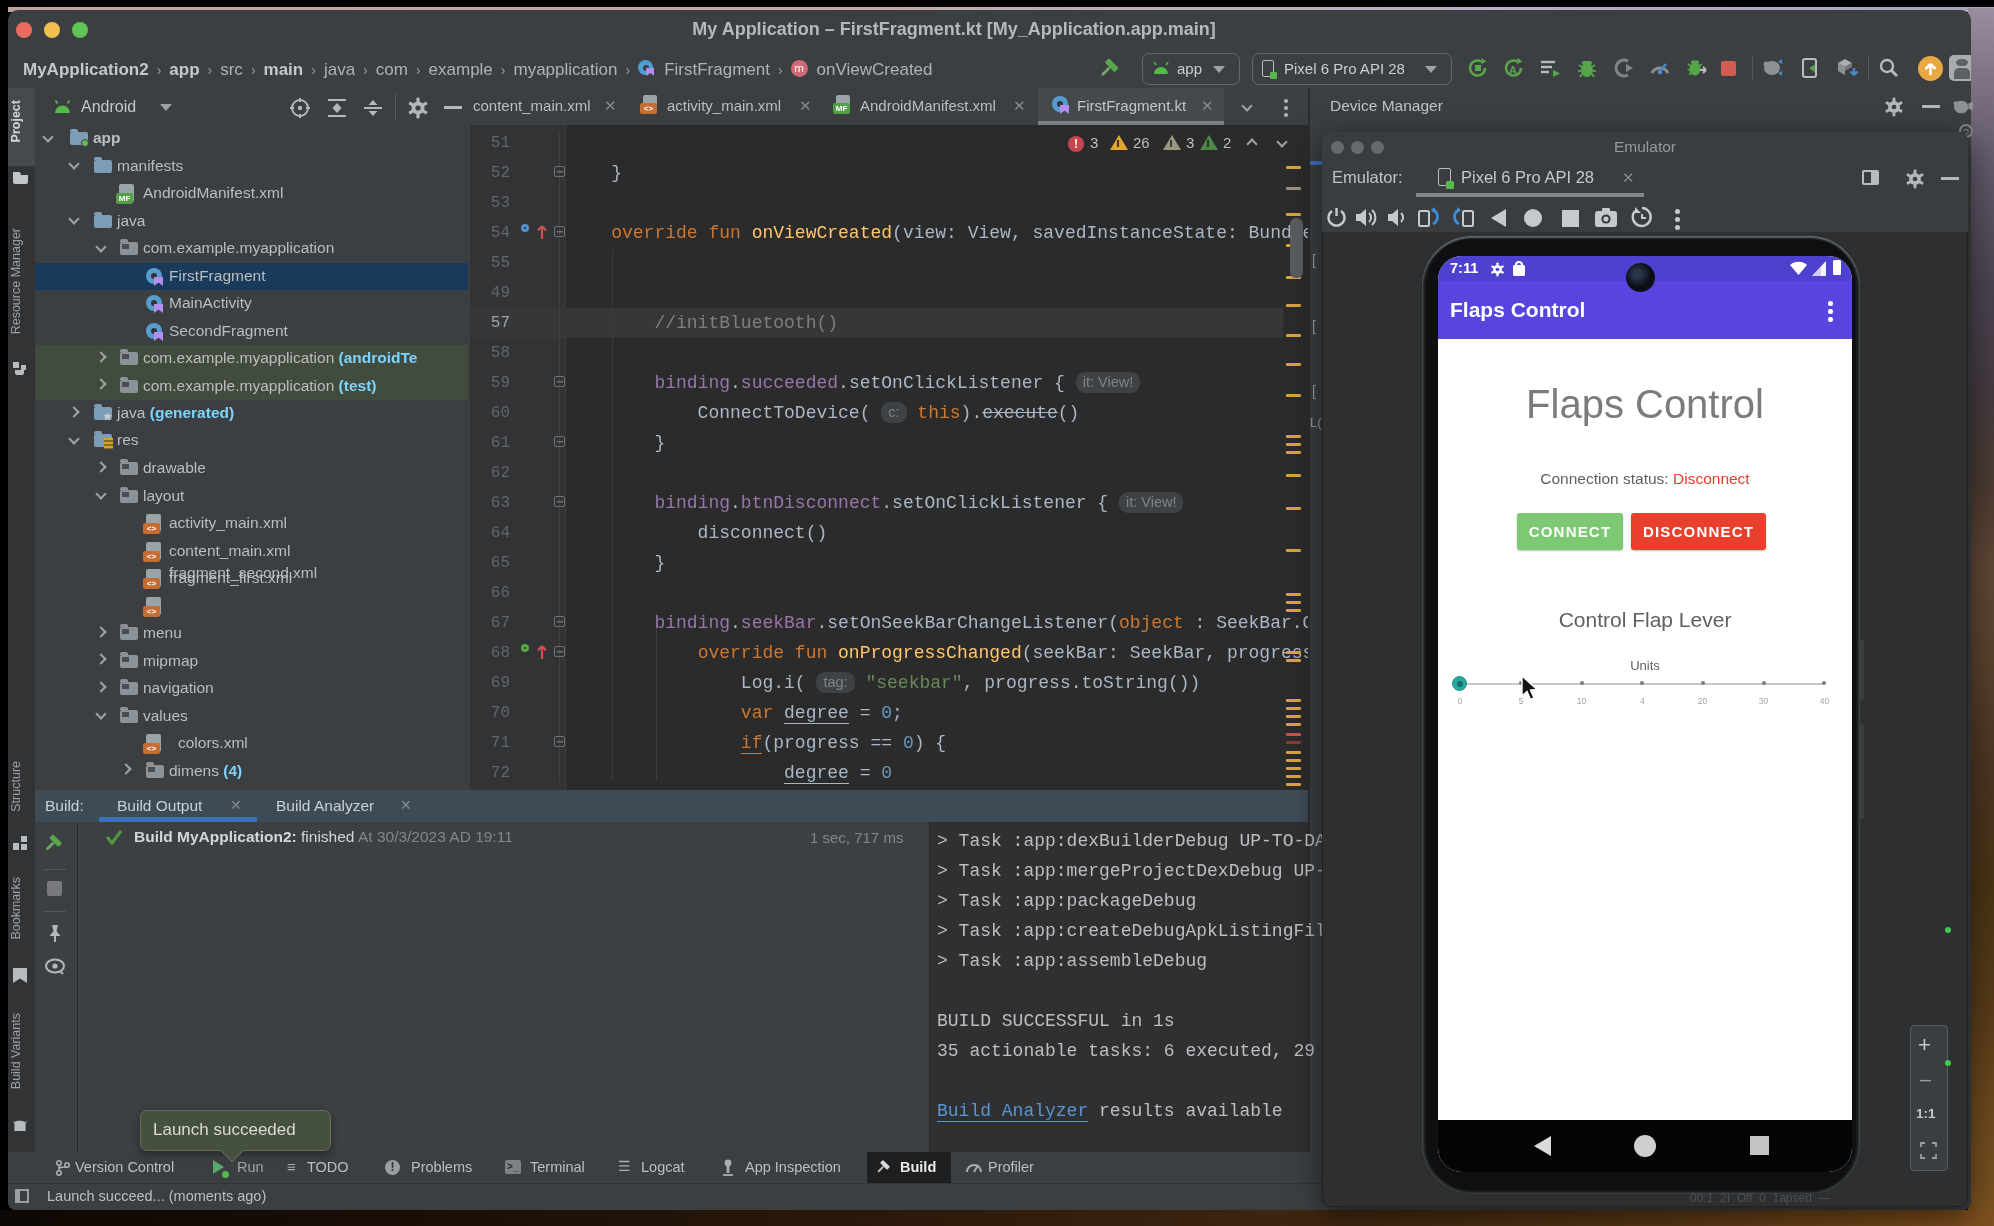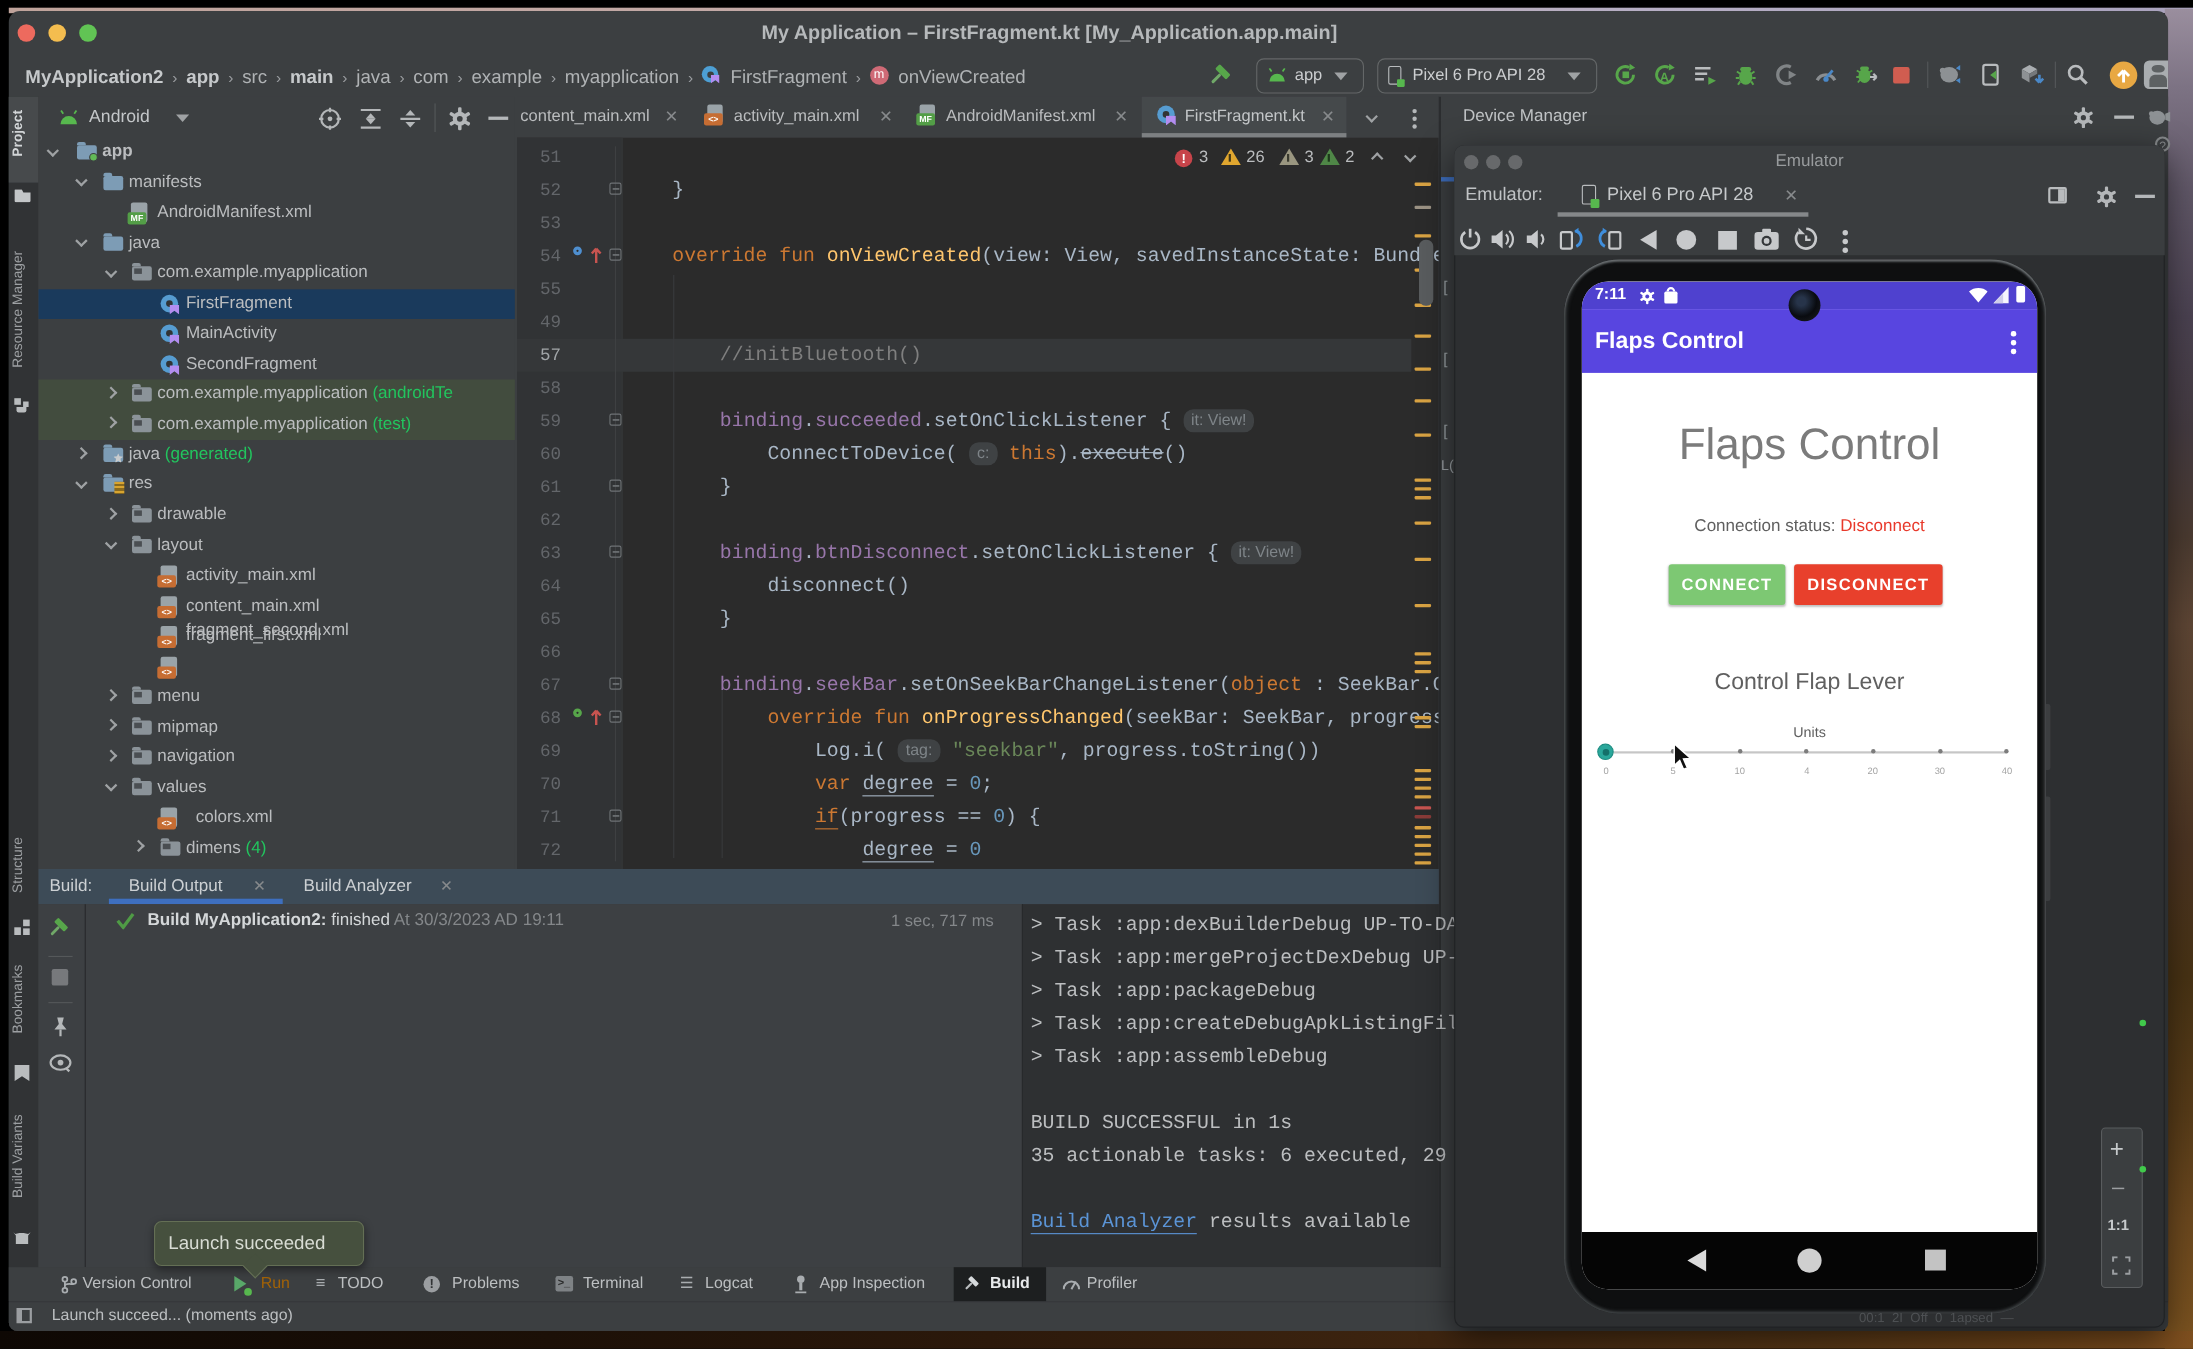--- a/index.html
+++ b/index.html
@@ -3,21 +3,21 @@
 <meta charset="utf-8">
 <style>
 html,body{margin:0;padding:0;background:#000;width:1994px;height:1226px;overflow:hidden;}
 *{box-sizing:border-box;}
 .a{position:absolute;}
 body{font-family:"Liberation Sans",sans-serif;-webkit-font-smoothing:antialiased;}
 .mono{font-family:"Liberation Mono",monospace;}
 .chev{color:#9a9da0;font-size:14px;padding:0 8px;}
 .tl{border-radius:50%;width:16px;height:16px;}
 .txt{color:#bbbdbf;font-size:15.5px;white-space:nowrap;}
-.gray{color:#22c55e;}
+.gray{color:#7dd3fc;font-weight:bold;}
 .folder{width:18px;height:13px;background:#87a7c0;border-radius:2px;position:absolute;}
 .folder:before{content:"";position:absolute;top:-3px;left:0;width:8px;height:3px;background:inherit;border-radius:2px 2px 0 0;}
 .pkg{width:18px;height:13px;background:#8b9399;border-radius:2px;position:absolute;}
 .pkg:before{content:"";position:absolute;top:-3px;left:0;width:8px;height:3px;background:inherit;border-radius:2px 2px 0 0;}
 .pkg:after{content:"";position:absolute;top:2px;left:2px;width:7px;height:5px;background:#4a4e52;}
 .doc{width:15px;height:18px;background:#9aa3a8;border-radius:2px;position:absolute;}
 .badge{position:absolute;left:-3px;top:9px;width:17px;height:11px;border-radius:2px;color:#fff;font-size:8px;font-weight:bold;text-align:center;line-height:11px;}
 .kticon{position:absolute;width:18px;height:18px;}
 .kticon .c1{position:absolute;left:0;top:0;width:16px;height:16px;border-radius:50%;background:#569cd1;}
 .kticon .c2{position:absolute;left:5px;top:5px;width:6px;height:6px;border-radius:50%;background:#313335;}
@@ -574,21 +574,21 @@
 <div class="a" style="left:8px;top:1152px;width:1963px;height:31px;background:#3c3f41;"></div>
 <svg class="a" style="left:55px;top:1159px;" width="16" height="18" viewBox="0 0 16 18">
       <circle cx="4" cy="4" r="2.2" fill="none" stroke="#a9adb0" stroke-width="1.6"></circle>
       <circle cx="4" cy="14" r="2.2" fill="none" stroke="#a9adb0" stroke-width="1.6"></circle>
       <circle cx="12" cy="6" r="2.2" fill="none" stroke="#a9adb0" stroke-width="1.6"></circle>
       <path d="M4 6 v6 M4 10 c0-3 8-1 8-2" fill="none" stroke="#a9adb0" stroke-width="1.6"></path>
     </svg>
 <div class="a" style="left:75px;top:1159px;color:#bcbfc1;font-size:14.5px;">Version Control</div>
 <div class="a" style="left:213px;top:1160px;width:0;height:0;border-top:7px solid transparent;border-bottom:7px solid transparent;border-left:11px solid #59a869;"></div>
 <div class="a" style="left:222px;top:1171px;width:7px;height:7px;border-radius:50%;background:#57b84e;"></div>
-<div class="a" style="left:237px;top:1159px;color:#a16207;font-size:14.5px;">Run</div>
+<div class="a" style="left:237px;top:1159px;color:#a3a3a3;font-size:14.5px;">Run</div>
 <div class="a" style="left:287px;top:1158px;color:#a9adb0;font-size:15px;">≡</div>
 <div class="a" style="left:307px;top:1159px;color:#bcbfc1;font-size:14.5px;">TODO</div>
 <div class="a" style="left:385px;top:1160px;width:15px;height:15px;border-radius:50%;background:#9b9ea1;color:#313335;font-size:12px;font-weight:bold;text-align:center;line-height:15px;">!</div>
 <div class="a" style="left:411px;top:1159px;color:#bcbfc1;font-size:14.5px;">Problems</div>
 <div class="a" style="left:505px;top:1160px;width:16px;height:14px;background:#7e8285;border-radius:2px;"></div>
 <div class="a" style="left:507px;top:1161px;color:#2b2b2b;font-size:10px;font-weight:bold;">&gt;_</div>
 <div class="a" style="left:530px;top:1159px;color:#bcbfc1;font-size:14.5px;">Terminal</div>
 <div class="a" style="left:618px;top:1158px;color:#a9adb0;font-size:14px;">☰</div>
 <div class="a" style="left:641px;top:1159px;color:#bcbfc1;font-size:14.5px;">Logcat</div>
 <svg class="a" style="left:720px;top:1158px;" width="16" height="18" viewBox="0 0 16 18">

